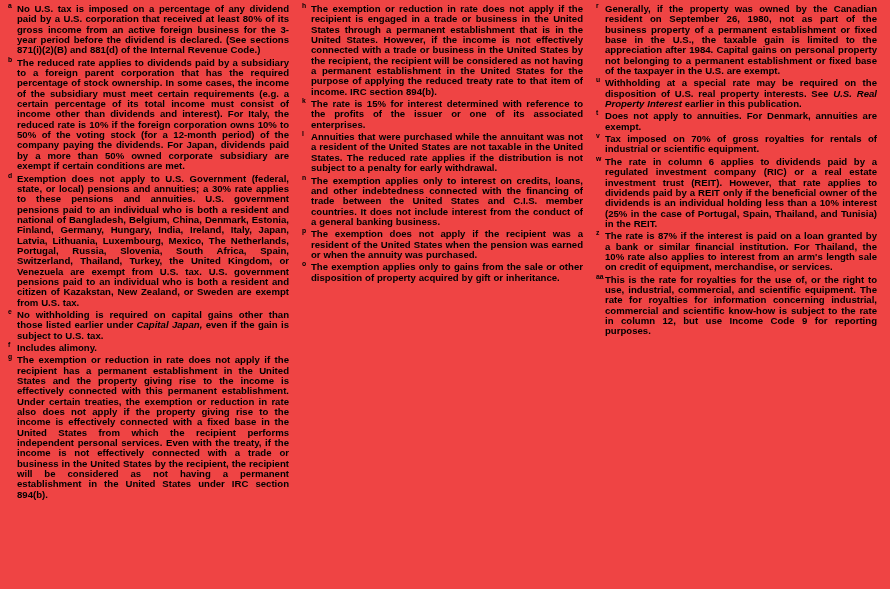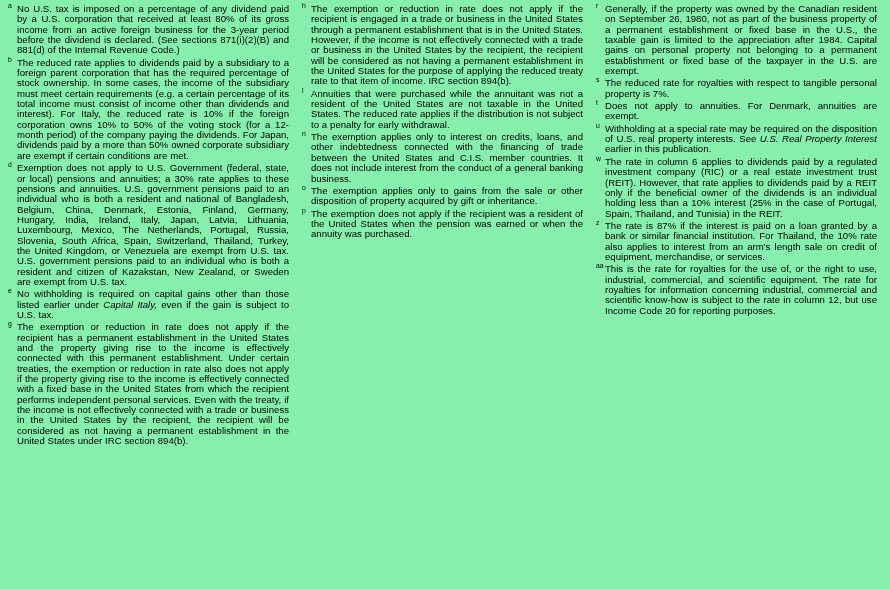--- a/index.html
+++ b/index.html
@@ -10,21 +10,22 @@
     height: 589px;
     overflow: hidden;
   }
   .page {
     box-sizing: border-box;
     width: 890px;
     height: 589px;
     padding: 4px 22px 0 8px;
     display: flex;
     column-gap: 13px;
-    background: #86efac;
+    background: #ef4444;
+    font-weight: bold;
   }
   .col {
     flex: 0 0 281px;
     width: 281px;
   }
   .fn {
     position: relative;
     padding-left: 9px;
     margin-bottom: 2px;
     font-family: "Liberation Sans", sans-serif;
@@ -57,72 +58,80 @@
       <div class="fn">
         <sup class="fn-marker">b</sup>
         <span class="fn-text">The reduced rate applies to dividends paid by a subsidiary to a foreign parent corporation that has the required percentage of stock ownership. In some cases, the income of the subsidiary must meet certain requirements (e.g. a certain percentage of its total income must consist of income other than dividends and interest). For Italy, the reduced rate is 10% if the foreign corporation owns 10% to 50% of the voting stock (for a 12-month period) of the company paying the dividends. For Japan, dividends paid by a more than 50% owned corporate subsidiary are exempt if certain conditions are met.</span>
       </div>
       <div class="fn">
         <sup class="fn-marker">d</sup>
         <span class="fn-text">Exemption does not apply to U.S. Government (federal, state, or local) pensions and annuities; a 30% rate applies to these pensions and annuities. U.S. government pensions paid to an individual who is both a resident and national of Bangladesh, Belgium, China, Denmark, Estonia, Finland, Germany, Hungary, India, Ireland, Italy, Japan, Latvia, Lithuania, Luxembourg, Mexico, The Netherlands, Portugal, Russia, Slovenia, South Africa, Spain, Switzerland, Thailand, Turkey, the United Kingdom, or Venezuela are exempt from U.S. tax. U.S. government pensions paid to an individual who is both a resident and citizen of Kazakstan, New Zealand, or Sweden are exempt from U.S. tax.</span>
       </div>
       <div class="fn">
         <sup class="fn-marker">e</sup>
-        <span class="fn-text">No withholding is required on capital gains other than those listed earlier under <i>Capital Italy,</i> even if the gain is subject to U.S. tax.</span>
+        <span class="fn-text">No withholding is required on capital gains other than those listed earlier under <i>Capital Japan,</i> even if the gain is subject to U.S. tax.</span>
+      </div>
+      <div class="fn">
+        <sup class="fn-marker">f</sup>
+        <span class="fn-text">Includes alimony.</span>
       </div>
       <div class="fn">
         <sup class="fn-marker">g</sup>
         <span class="fn-text">The exemption or reduction in rate does not apply if the recipient has a permanent establishment in the United States and the property giving rise to the income is effectively connected with this permanent establishment. Under certain treaties, the exemption or reduction in rate also does not apply if the property giving rise to the income is effectively connected with a fixed base in the United States from which the recipient performs independent personal services. Even with the treaty, if the income is not effectively connected with a trade or business in the United States by the recipient, the recipient will be considered as not having a permanent establishment in the United States under IRC section 894(b).</span>
       </div>
     </div>
   <div class="col">
       <div class="fn">
         <sup class="fn-marker">h</sup>
         <span class="fn-text">The exemption or reduction in rate does not apply if the recipient is engaged in a trade or business in the United States through a permanent establishment that is in the United States. However, if the income is not effectively connected with a trade or business in the United States by the recipient, the recipient will be considered as not having a permanent establishment in the United States for the purpose of applying the reduced treaty rate to that item of income. IRC section 894(b).</span>
       </div>
       <div class="fn">
+        <sup class="fn-marker">k</sup>
+        <span class="fn-text">The rate is 15% for interest determined with reference to the profits of the issuer or one of its associated enterprises.</span>
+      </div>
+      <div class="fn">
         <sup class="fn-marker">l</sup>
         <span class="fn-text">Annuities that were purchased while the annuitant was not a resident of the United States are not taxable in the United States. The reduced rate applies if the distribution is not subject to a penalty for early withdrawal.</span>
       </div>
       <div class="fn">
         <sup class="fn-marker">n</sup>
         <span class="fn-text">The exemption applies only to interest on credits, loans, and other indebtedness connected with the financing of trade between the United States and C.I.S. member countries. It does not include interest from the conduct of a general banking business.</span>
       </div>
       <div class="fn">
+        <sup class="fn-marker">p</sup>
+        <span class="fn-text">The exemption does not apply if the recipient was a resident of the United States when the pension was earned or when the annuity was purchased.</span>
+      </div>
+      <div class="fn">
         <sup class="fn-marker">o</sup>
         <span class="fn-text">The exemption applies only to gains from the sale or other disposition of property acquired by gift or inheritance.</span>
-      </div>
-      <div class="fn">
-        <sup class="fn-marker">p</sup>
-        <span class="fn-text">The exemption does not apply if the recipient was a resident of the United States when the pension was earned or when the annuity was purchased.</span>
       </div>
     </div>
   <div class="col">
       <div class="fn">
         <sup class="fn-marker">r</sup>
         <span class="fn-text">Generally, if the property was owned by the Canadian resident on September 26, 1980, not as part of the business property of a permanent establishment or fixed base in the U.S., the taxable gain is limited to the appreciation after 1984. Capital gains on personal property not belonging to a permanent establishment or fixed base of the taxpayer in the U.S. are exempt.</span>
       </div>
       <div class="fn">
-        <sup class="fn-marker">s</sup>
-        <span class="fn-text">The reduced rate for royalties with respect to tangible personal property is 7%.</span>
+        <sup class="fn-marker">u</sup>
+        <span class="fn-text">Withholding at a special rate may be required on the disposition of U.S. real property interests. See <i>U.S. Real Property Interest</i> earlier in this publication.</span>
       </div>
       <div class="fn">
         <sup class="fn-marker">t</sup>
         <span class="fn-text">Does not apply to annuities. For Denmark, annuities are exempt.</span>
       </div>
       <div class="fn">
-        <sup class="fn-marker">u</sup>
-        <span class="fn-text">Withholding at a special rate may be required on the disposition of U.S. real property interests. See <i>U.S. Real Property Interest</i> earlier in this publication.</span>
+        <sup class="fn-marker">v</sup>
+        <span class="fn-text">Tax imposed on 70% of gross royalties for rentals of industrial or scientific equipment.</span>
       </div>
       <div class="fn">
         <sup class="fn-marker">w</sup>
         <span class="fn-text">The rate in column 6 applies to dividends paid by a regulated investment company (RIC) or a real estate investment trust (REIT). However, that rate applies to dividends paid by a REIT only if the beneficial owner of the dividends is an individual holding less than a 10% interest (25% in the case of Portugal, Spain, Thailand, and Tunisia) in the REIT.</span>
       </div>
       <div class="fn">
         <sup class="fn-marker">z</sup>
         <span class="fn-text">The rate is 87% if the interest is paid on a loan granted by a bank or similar financial institution. For Thailand, the 10% rate also applies to interest from an arm's length sale on credit of equipment, merchandise, or services.</span>
       </div>
       <div class="fn">
         <sup class="fn-marker">aa</sup>
-        <span class="fn-text">This is the rate for royalties for the use of, or the right to use, industrial, commercial, and scientific equipment. The rate for royalties for information concerning industrial, commercial and scientific know-how is subject to the rate in column 12, but use Income Code 20 for reporting purposes.</span>
+        <span class="fn-text">This is the rate for royalties for the use of, or the right to use, industrial, commercial, and scientific equipment. The rate for royalties for information concerning industrial, commercial and scientific know-how is subject to the rate in column 12, but use Income Code 9 for reporting purposes.</span>
       </div>
     </div>
 </div>
 
 </body></html>

